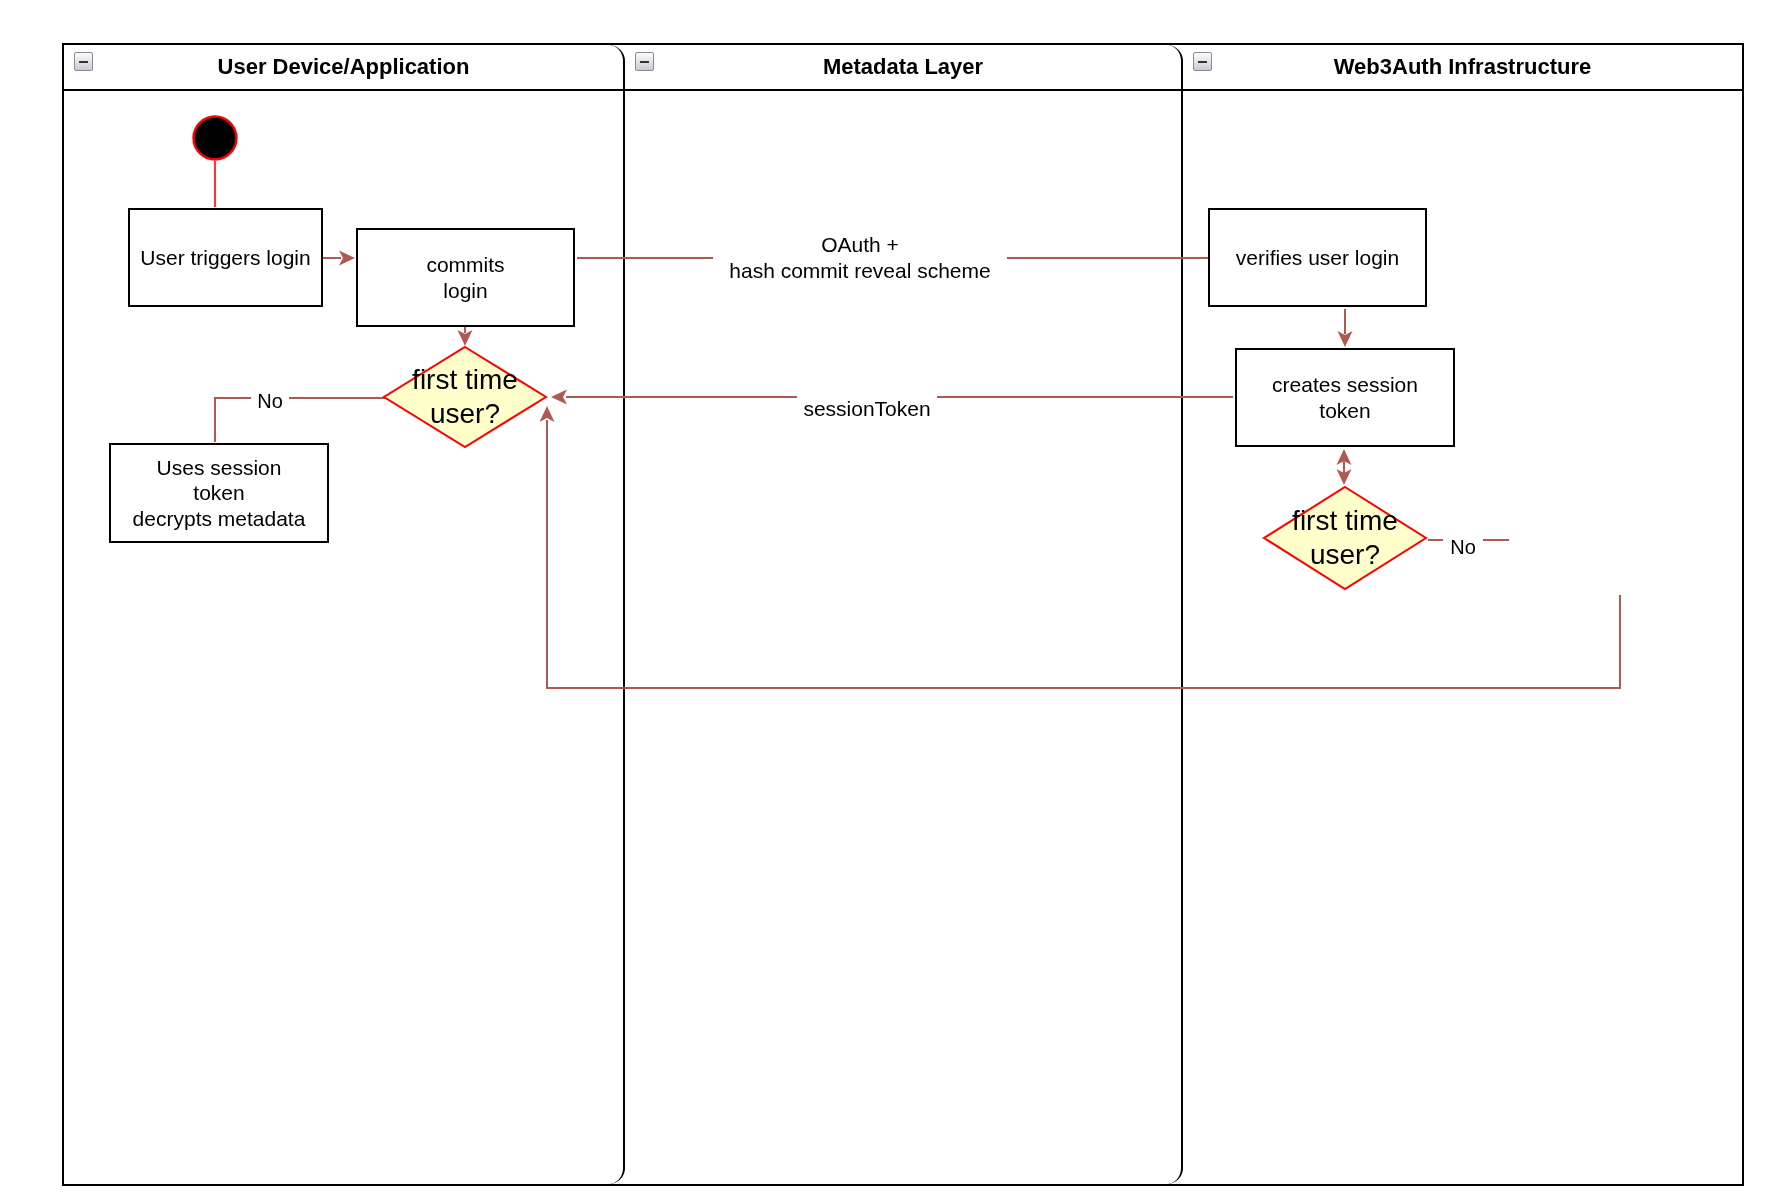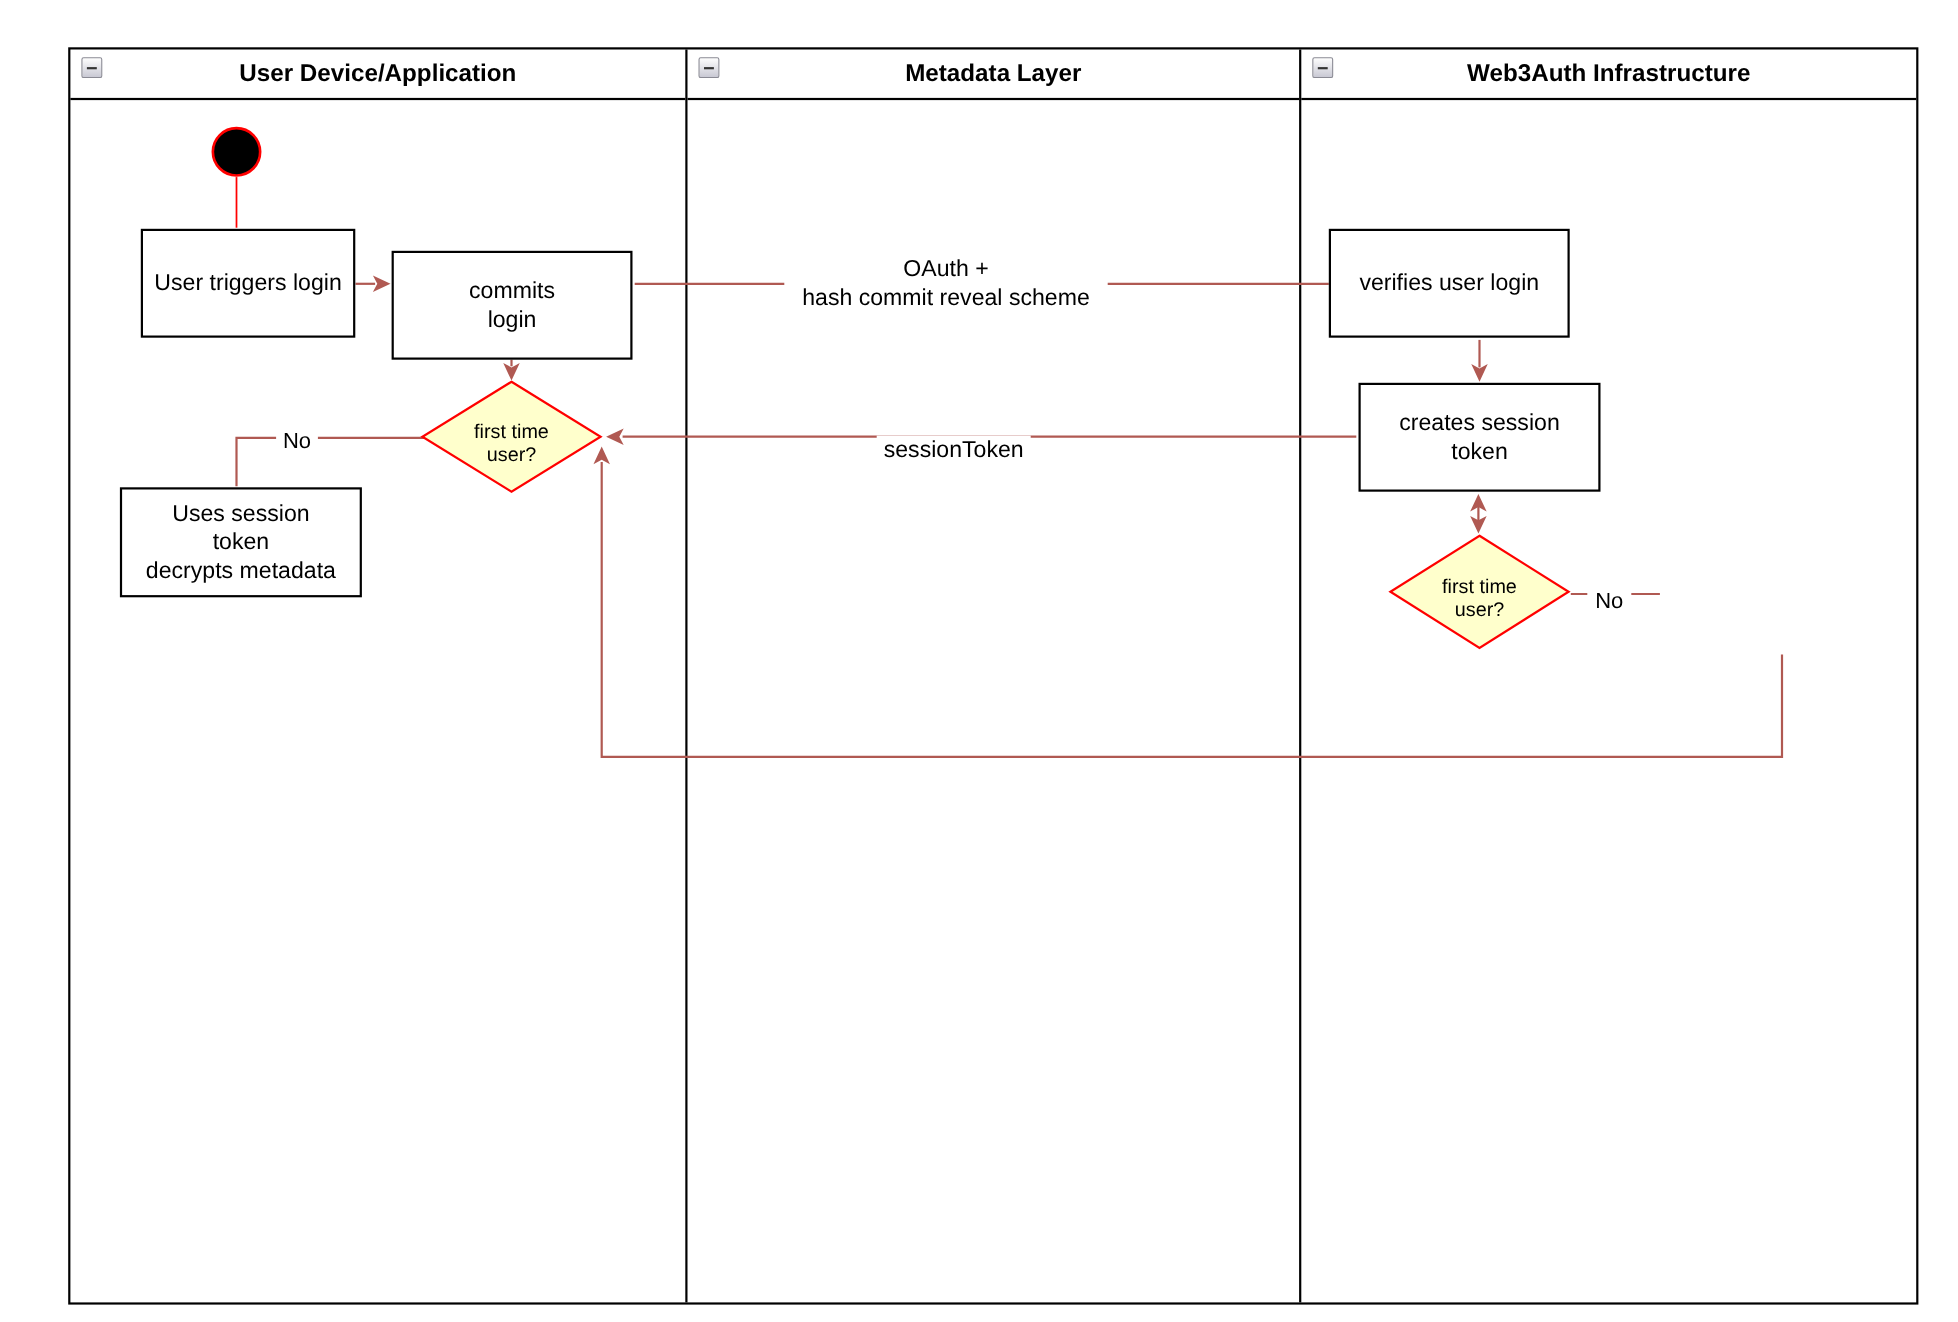--- a/index.html
+++ b/index.html
@@ -2,21 +2,21 @@
 <html style="--connector: #B05952; --node-stroke: #FF0000; --decision-fill: #FFFFCC; --shape-border: #000000; --lane-border: #000000; --start-fill: #000000;"><head>
 <meta charset="utf-8">
 <style>
   html,body{margin:0;padding:0;background:#ffffff;width:1780px;height:1202px;overflow:hidden;
     font-family:"Liberation Sans", sans-serif;color:#000;}
   .canvas{position:relative;width:1780px;height:1202px;background:#fff;}
 
   
   .pool{position:absolute;left:62px;top:43px;width:1682px;height:1143px;
     border:2px solid var(--lane-border,#000);box-sizing:border-box;display:flex;background:#fff;}
-  .lane{box-sizing:border-box;height:100%;}
+  .lane{box-sizing:border-box;height:100%;border-radius:16px;}
   .lane.l1{width:561px;border-right:2px solid var(--lane-border,#000);}
   .lane.l2{width:558px;border-right:2px solid var(--lane-border,#000);}
   .lane.l3{flex:1;}
   .lane-header{position:relative;height:44px;border-bottom:2px solid var(--lane-border,#000);
     box-sizing:content-box;}
   .lane-title{line-height:44px;text-align:center;font-weight:bold;font-size:22px;}
   .collapse{position:absolute;left:10px;top:7px;width:19px;height:19px;box-sizing:border-box;
     border:1px solid #8a8a94;background:linear-gradient(#fdfdfd,#c9c9d4);border-radius:2px;
     display:flex;align-items:center;justify-content:center;}
   .collapse .bar{width:9px;height:2px;background:#333;}
@@ -31,22 +31,22 @@
 
   
   .box{position:absolute;box-sizing:border-box;background:#fff;border:2px solid var(--shape-border,#000);
     display:flex;align-items:center;justify-content:center;text-align:center;
     font-size:21px;line-height:1.22;}
   .pre{white-space:pre-line;}
 
   
   .elabel{position:absolute;background:#fff;display:flex;align-items:center;justify-content:center;
     text-align:center;font-size:21px;line-height:1.25;}
-  .dlabel{position:absolute;display:flex;align-items:flex-end;justify-content:center;text-align:center;
-    font-size:18px;line-height:1.2;}
+  .dlabel{position:absolute;display:flex;align-items:center;justify-content:center;text-align:center;
+    font-size:28px;line-height:1.2;}
   .small{font-size:20px;}
 </style>
 </head>
 <body>
 
 <div class="canvas">
 
   <div class="pool">
     <div class="lane l1">
       <div class="lane-header">

